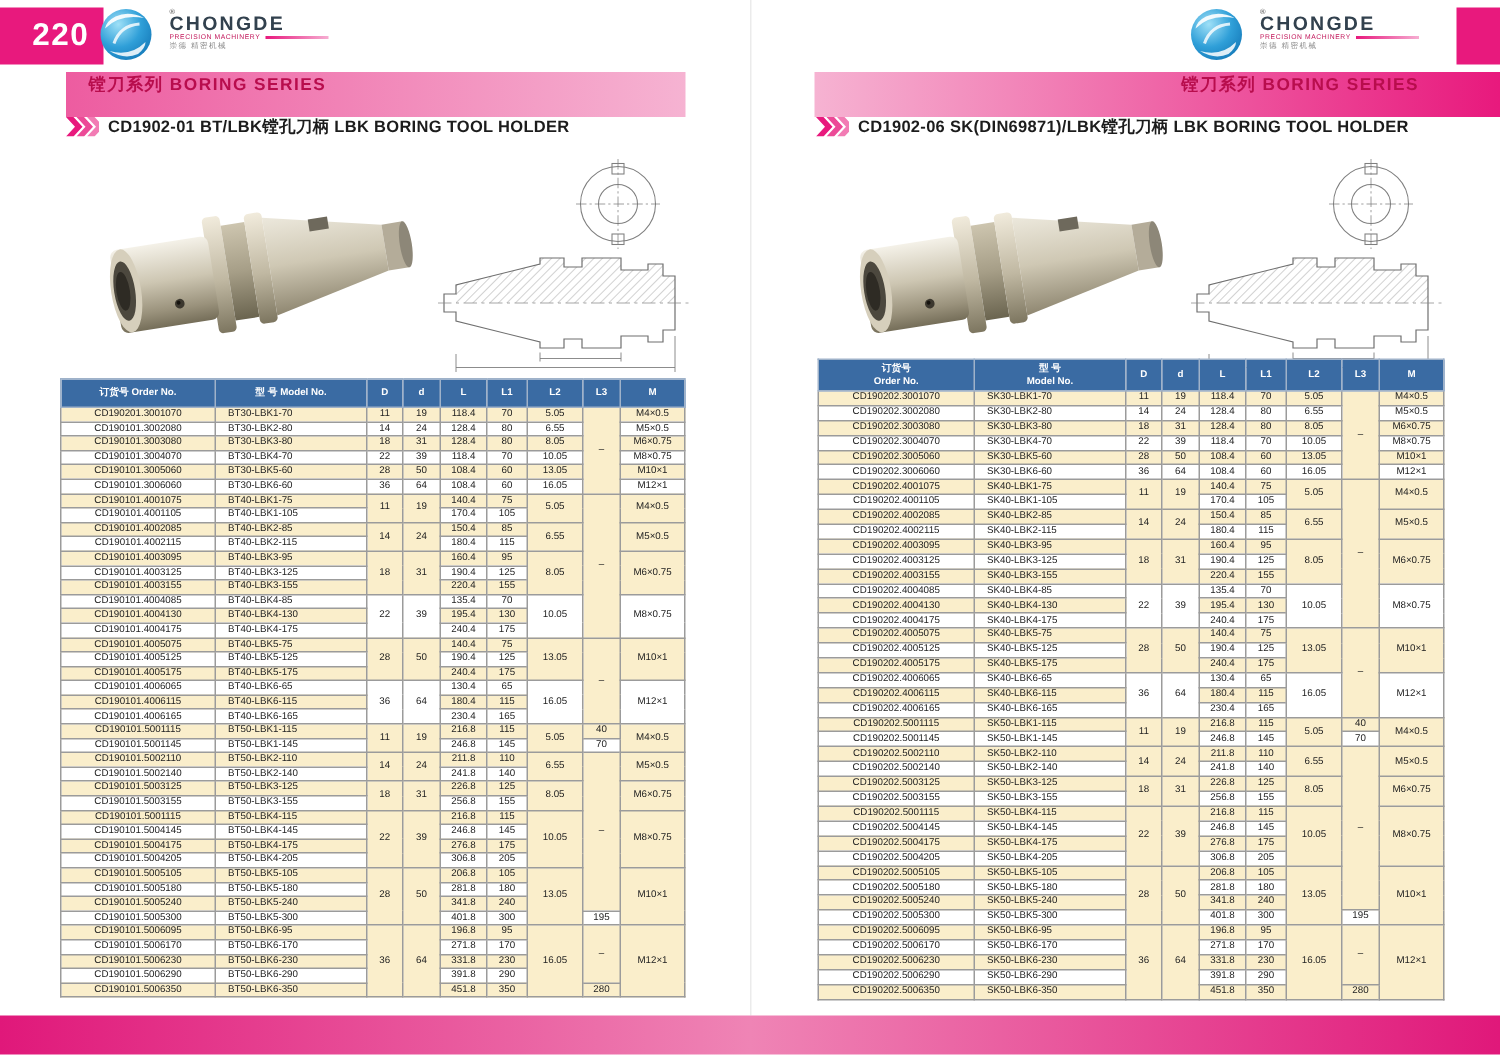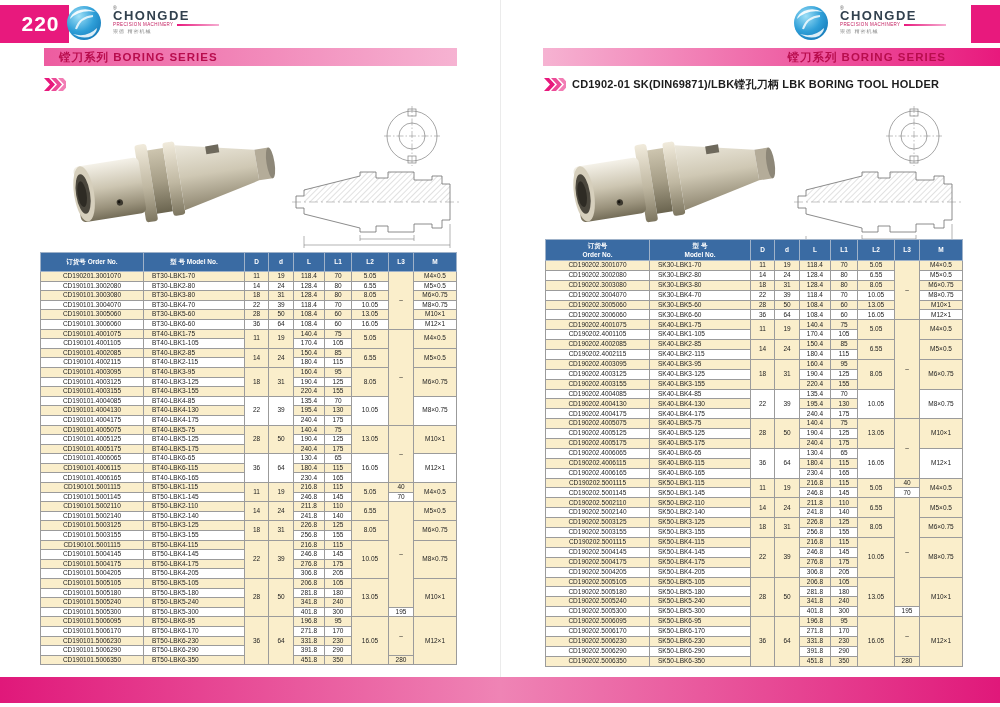--- a/index.html
+++ b/index.html
@@ -16,21 +16,21 @@
   #logo-right{left:793px;}
   .logo svg{width:36px;height:36px;}
   .logo-text{margin-left:11px;position:relative;padding-top:5px;}
   .logo-reg{position:absolute;top:0px;left:0px;font-size:5px;color:#555;}
   .logo-brand{font-size:13px;font-weight:bold;color:#32414e;letter-spacing:1.5px;line-height:12px;}
   .logo-tagline{font-size:4.5px;color:#c2185b;letter-spacing:.4px;line-height:6px;display:flex;align-items:center;}
   .tagline-line{display:inline-block;width:42px;height:2px;margin-left:3px;
                 background:linear-gradient(90deg,#e8197d,#f6aed2);}
   .logo-zh{font-size:5px;color:#8a8a8a;line-height:7px;letter-spacing:1px;}
   
-  .banner{position:absolute;top:48px;height:18px;line-height:18px;font-size:11.5px;font-weight:bold;
+  .banner{position:absolute;top:48px;height:30px;line-height:18px;font-size:11.5px;font-weight:bold;
           color:#b80d4d;letter-spacing:1px;}
   #banner-left{left:44px;width:413px;background:linear-gradient(90deg,#ed5ca0,#f6b3d2);padding-left:15px;box-sizing:border-box;}
   #banner-right{left:543px;width:457px;background:linear-gradient(90deg,#f6b3d2,#e8197d);
                 text-align:right;padding-right:54px;box-sizing:border-box;}
   
   .title-row{position:absolute;top:76px;height:16px;display:flex;align-items:center;gap:6px;}
   #title-left{left:44px;}
   #title-right{left:544px;}
   .title-row .chev{width:22px;height:13px;flex:0 0 auto;}
   .title-text{font-size:11px;font-weight:bold;color:#1c1c1c;letter-spacing:.2px;white-space:nowrap;}
@@ -120,20 +120,21 @@
       <div class="logo-zh">崇德 精密机械</div>
     </div>
   </div>
   <div class="banner" id="banner-left">镗刀系列  BORING  SERIES</div>
   <div class="title-row" id="title-left">
     <svg class="chev" viewBox="0 0 22 13">
       <polygon points="0,0 5,0 11,6.5 5,13 0,13 6,6.5" fill="#e8197d"></polygon>
       <polygon points="7,0 12,0 18,6.5 12,13 7,13 13,6.5" fill="#ec4a97"></polygon>
       <polygon points="14,0 19,0 22,3.2 22,9.8 19,13 14,13 20,6.5" fill="#f27cb4"></polygon>
     </svg>
+    <span class="title-text">CD1902-01  BT/LBK镗孔刀柄   LBK BORING TOOL HOLDER</span>
   </div>
 
   <div class="pagenum" id="pagenum-right">221</div>
   <div class="logo" id="logo-right">
     <svg viewBox="0 0 36 36">
       <circle cx="18" cy="18" r="17" fill="url(#globeG)"></circle>
       <path d="M4,14 Q14,4 30,7 Q20,2 11,6 Q5,9 4,14Z" fill="#ffffff" opacity=".9"></path>
       <path d="M31,23 Q21,33 7,29 Q17,35 26,31 Q31,27 31,23Z" fill="#ffffff" opacity=".85"></path>
       <path d="M10,24 Q14,12 27,11" stroke="#ffffff" stroke-width="2" fill="none" opacity=".8"></path>
     </svg>
@@ -147,21 +148,21 @@
       <div class="logo-zh">崇德 精密机械</div>
     </div>
   </div>
   <div class="banner" id="banner-right">镗刀系列  BORING  SERIES</div>
   <div class="title-row" id="title-right">
     <svg class="chev" viewBox="0 0 22 13">
       <polygon points="0,0 5,0 11,6.5 5,13 0,13 6,6.5" fill="#e8197d"></polygon>
       <polygon points="7,0 12,0 18,6.5 12,13 7,13 13,6.5" fill="#ec4a97"></polygon>
       <polygon points="14,0 19,0 22,3.2 22,9.8 19,13 14,13 20,6.5" fill="#f27cb4"></polygon>
     </svg>
-    <span class="title-text">CD1902-01  SK(DIN69871)/LBK镗孔刀柄   LBK BORING TOOL HOLDER</span>
+    <span class="title-text">CD1902-06  SK(DIN69871)/LBK镗孔刀柄   LBK BORING TOOL HOLDER</span>
   </div>
 
   <svg class="photo" id="photo-left" width="235" height="147">
     <g transform="rotate(-9 110 74)">
       <polygon points="118,40 196,57 196,88 118,106" fill="url(#coneG)"></polygon>
       <rect x="196" y="57" width="14" height="31" fill="#b4ac99"></rect>
       <ellipse cx="210" cy="72.5" rx="4" ry="15.5" fill="#8d8778"></ellipse>
       <rect x="148" y="46" width="13" height="8" fill="#6e695c"></rect>
       <rect x="78" y="34" width="12" height="78" rx="3" fill="url(#discG)"></rect>
       <rect x="90" y="41" width="16" height="64" fill="url(#grooveG)"></rect>

